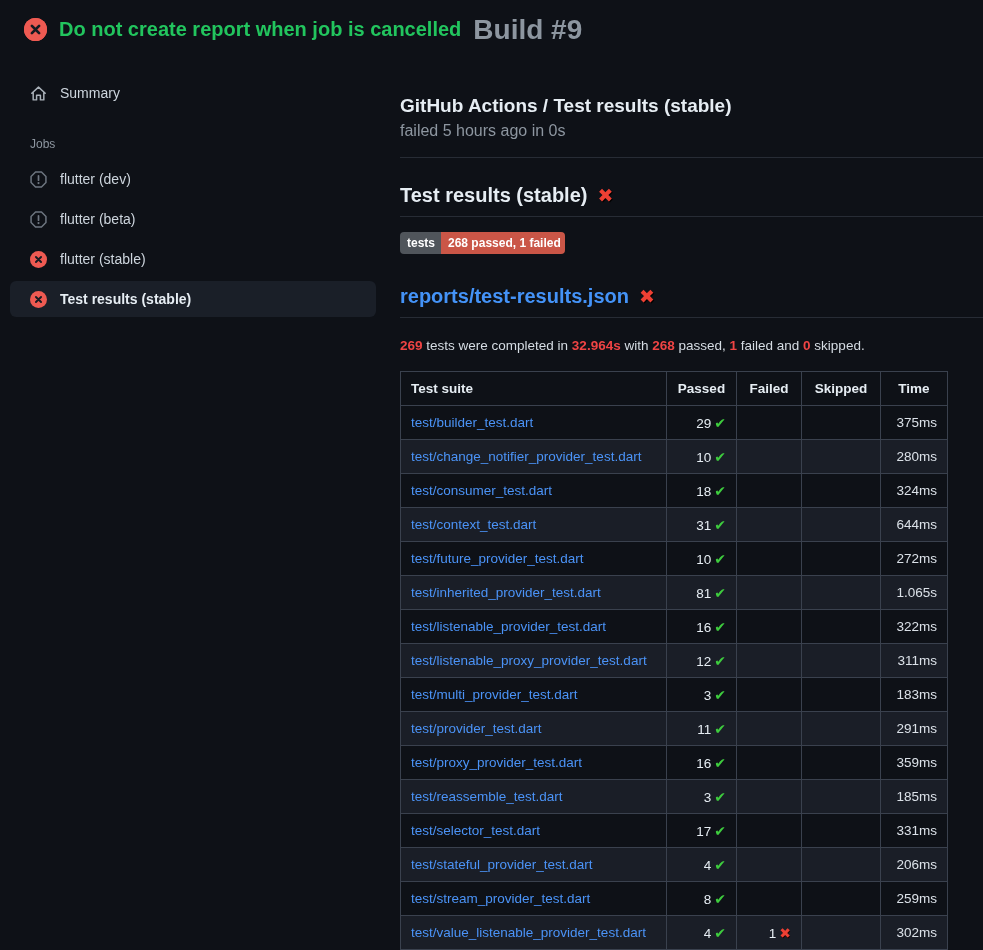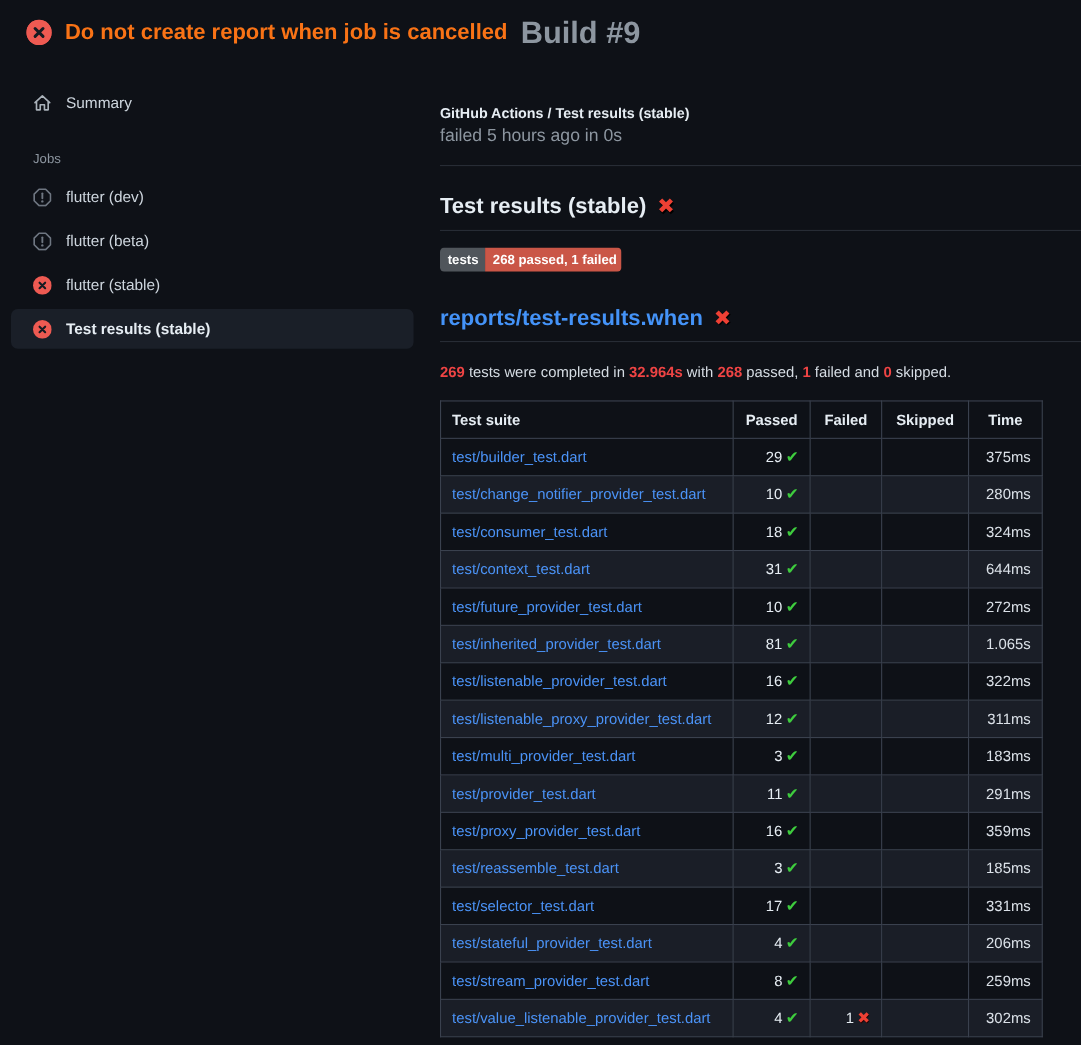--- a/index.html
+++ b/index.html
@@ -24,41 +24,41 @@
   .app-header{
     display:flex;align-items:center;gap:12px;
     padding:16px 24px 14px 24px;height:57px;
   }
   .status-circle{
     width:23px;height:23px;border-radius:50%;
     background:var(--red);flex:0 0 auto;
     display:flex;align-items:center;justify-content:center;
   }
   .status-circle svg{display:block;}
-  .app-title{font-size:20px;font-weight:bold;color:#f97316;white-space:nowrap;}
+  .app-title{font-size:20px;font-weight:bold;color:#22c55e;white-space:nowrap;}
   .app-build{font-size:28px;color:#8d96a0;font-weight:bold;}
   
   .layout{display:flex;align-items:flex-start;}
   .sidebar{width:400px;flex:0 0 auto;padding:18px 24px 16px 10px;}
   .side-item{
     display:flex;align-items:center;gap:13px;
     height:36px;padding:0 12px 0 20px;border-radius:6px;
     color:#cdd5dd;cursor:pointer;
   }
   .side-item.selected{background:var(--selected-bg);font-weight:bold;color:#e6edf3;}
   .side-item .icon{width:17px;height:17px;flex:0 0 auto;display:flex;align-items:center;justify-content:center;}
   .side-section-label{
     color:#8d96a0;font-size:12px;padding-left:20px;
     margin-top:26px;margin-bottom:10px;
   }
   .jobs-list .side-item{margin-top:4px;}
   .sidebar .side-item:first-child{margin-top:0;}
   
   .main{flex:1 1 auto;padding:38px 0 0 0;min-width:0;}
-  .crumb{font-size:13px;font-weight:bold;color:#e6edf3;}
+  .crumb{font-size:19px;font-weight:bold;color:#e6edf3;}
   .run-status{font-size:16px;color:#8d96a0;margin-top:5px;}
   .hr{border:none;border-top:1px solid var(--divider);height:0;margin:0;}
   .hr1{margin-top:17px;}
   .section-heading{
     margin-top:26px;font-size:20px;font-weight:bold;color:#e6edf3;
     display:flex;align-items:center;gap:10px;
   }
   .x-mark{
     color:var(--red-x);font-size:19px;font-weight:bold;line-height:1;
     text-shadow:1px 1px 0 #000;
@@ -172,21 +172,21 @@
       <span class="x-mark">✖</span>
     </div>
     <hr class="hr hr2">
 
     <span class="badge">
       <span class="badge-label">tests</span>
       <span class="badge-value">268 passed, 1 failed</span>
     </span>
 
     <div class="report-heading">
-      <a>reports/test-results.when</a>
+      <a>reports/test-results.json</a>
       <span class="x-mark">✖</span>
     </div>
     <hr class="hr hr3">
 
     <p class="summary-line" id="summary-line"><b>269</b> tests were completed in <b>32.964s</b> with <b>268</b> passed, <b>1</b> failed and <b>0</b> skipped.</p>
 
     <table class="results">
       <colgroup>
         <col style="width:266px">
           <col style="width:70px">

